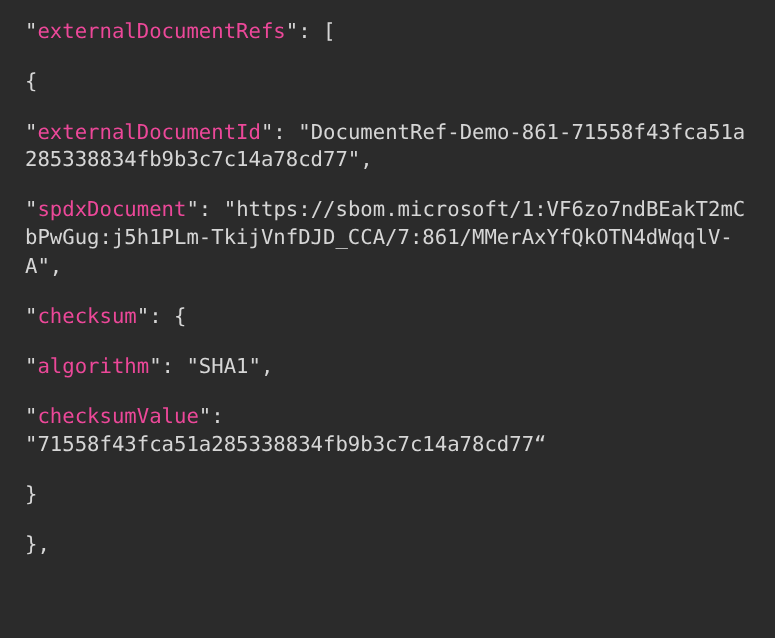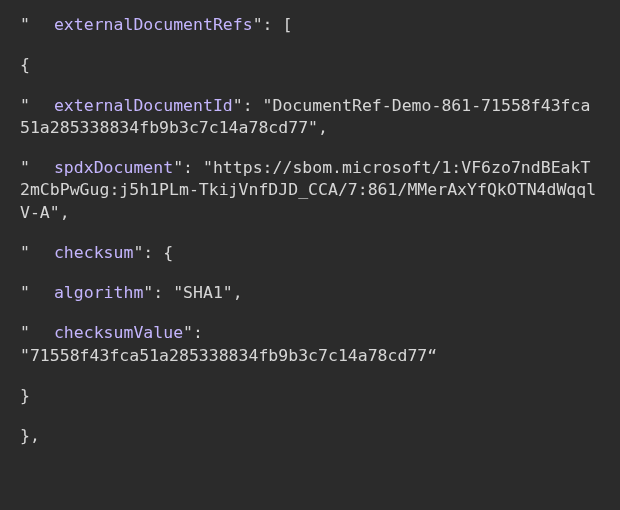--- a/index.html
+++ b/index.html
@@ -15,21 +15,21 @@
     width: 620px;
     height: 510px;
     padding: 14px 20px 14px 20px;
     font-family: Consolas, "Lucida Console", Monaco, monospace;
     font-size: 16.5px;
     line-height: 1.35;
     color: #d6d6d6;
     white-space: pre-wrap;
     word-break: break-all;
   } 
-  .k  { color: #c4b5fd; margin-left: 24px; } 
+  .k  { color: #ec4899; } 
   .p  { color: #d6d6d6; } 
   .s  { color: #d6d6d6; } 
   .para { margin: 0 0 18px 0; }
   .para:last-child { margin-bottom: 0; }
 </style>
 </head>
 <body>
 
 <div class="code-block"><div class="para"><span class="p">"</span><span class="k">externalDocumentRefs</span><span class="p">"</span><span class="p">: [</span></div><div class="para"><span class="p">{</span></div><div class="para"><span class="p">"</span><span class="k">externalDocumentId</span><span class="p">": "</span><span class="s">DocumentRef-Demo-861-71558f43fca51a285338834fb9b3c7c14a78cd77</span><span class="p">",</span></div><div class="para"><span class="p">"</span><span class="k">spdxDocument</span><span class="p">": "</span><span class="s">https://sbom.microsoft/1:VF6zo7ndBEakT2mCbPwGug:j5h1PLm-TkijVnfDJD_CCA/7:861/MMerAxYfQkOTN4dWqqlV-A</span><span class="p">",</span></div><div class="para"><span class="p">"</span><span class="k">checksum</span><span class="p">"</span><span class="p">: {</span></div><div class="para"><span class="p">"</span><span class="k">algorithm</span><span class="p">": "</span><span class="s">SHA1</span><span class="p">",</span></div><div class="para"><span class="p">"</span><span class="k">checksumValue</span><span class="p">":<br>"</span><span class="s">71558f43fca51a285338834fb9b3c7c14a78cd77</span><span class="p">“</span></div><div class="para"><span class="p">}</span></div><div class="para"><span class="p">},</span></div></div>
 

